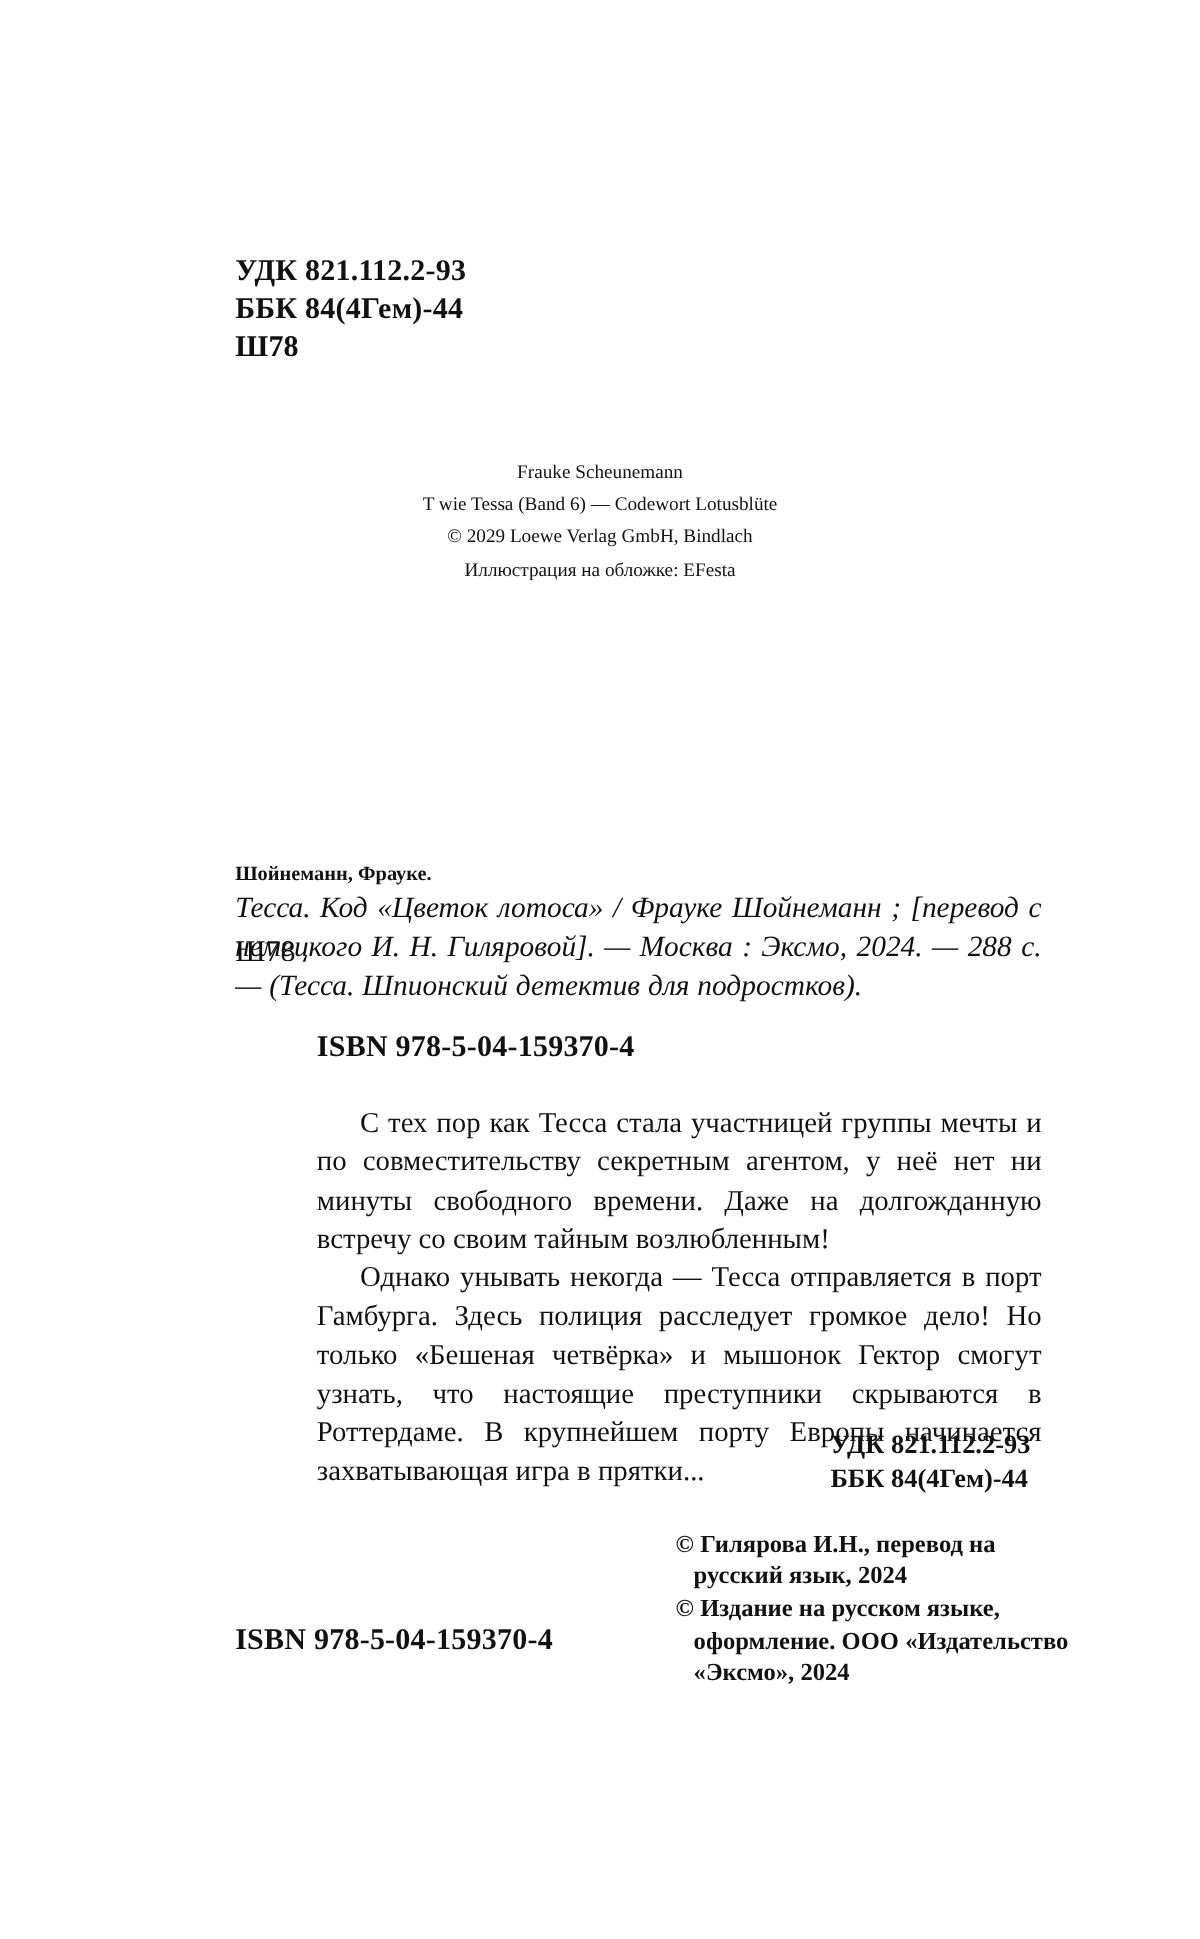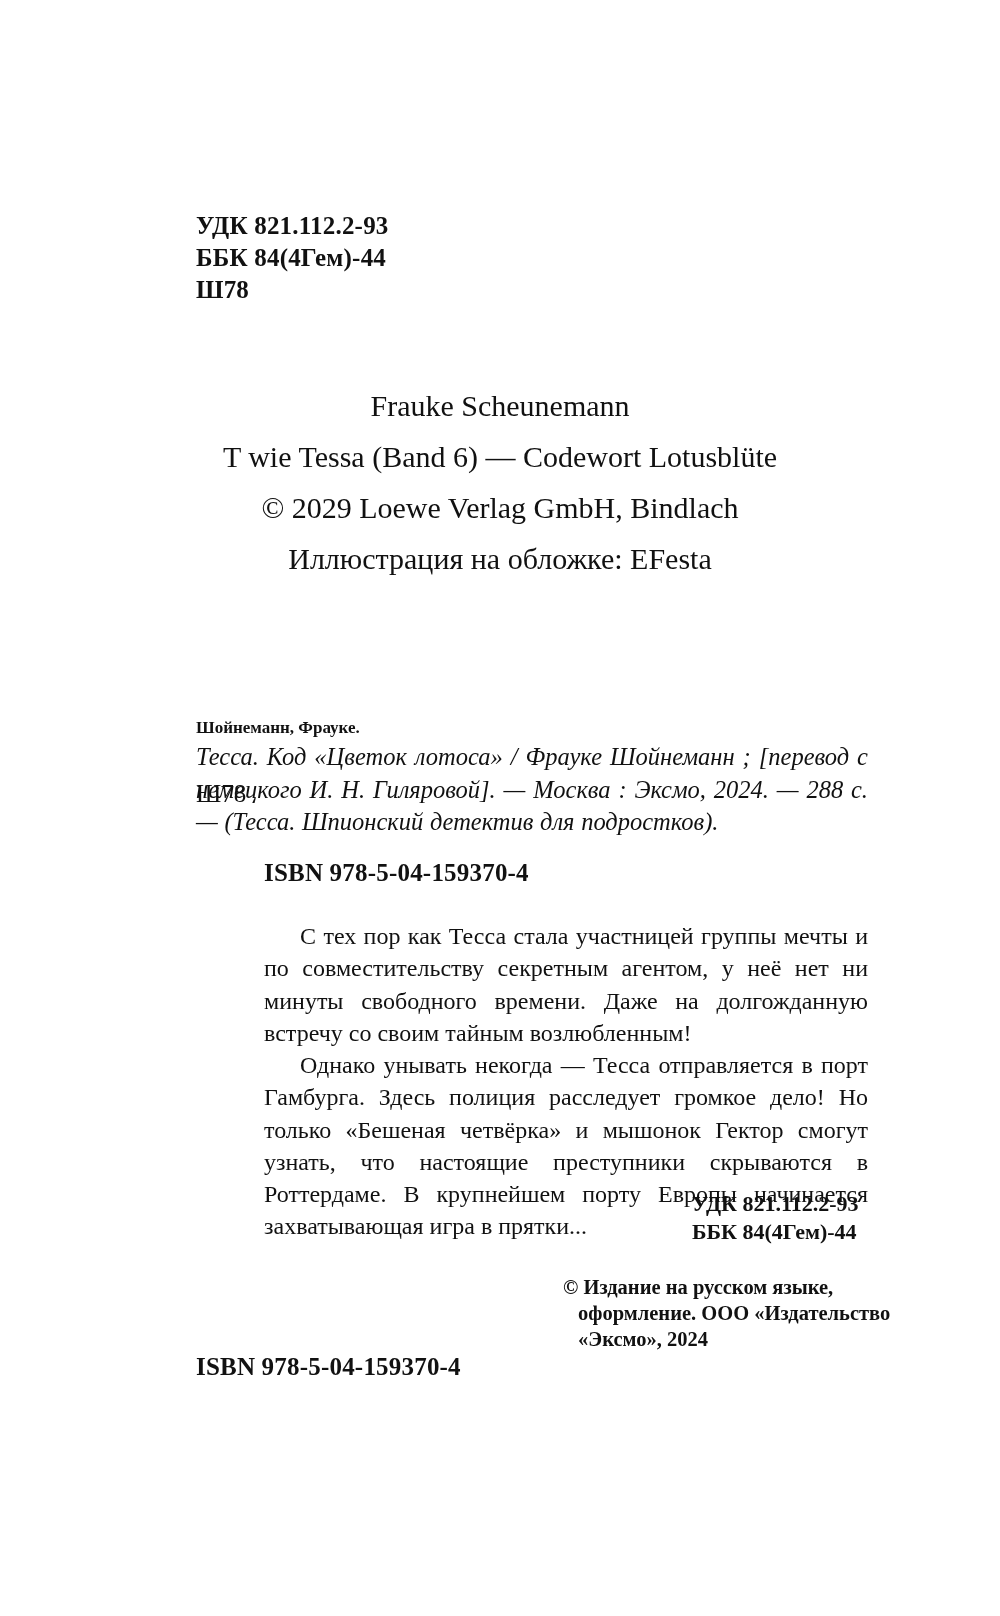--- a/index.html
+++ b/index.html
@@ -36,21 +36,21 @@
   }
   .codes div { white-space: nowrap; }
 
   
   .orig {
     position: absolute;
     left: 0;
     top: 368px;
     width: 1000px;
     text-align: center;
-    font-size: 30px;
+    font-size: 16px;
     line-height: 1.70;
   }
   .orig div { white-space: nowrap; }
 
   
   .biblio {
     position: absolute;
     left: 196px;
     top: 705px;
     width: 672px;
@@ -173,18 +173,19 @@
     <p>С тех пор как Тесса стала участницей группы мечты и по совместительству секретным агентом, у неё нет ни минуты свободного времени. Даже на долгожданную встречу со своим тайным возлюбленным!</p>
     <p>Однако унывать некогда — Тесса отправляется в порт Гамбурга. Здесь полиция расследует громкое дело! Но только «Бешеная четвёрка» и мышонок Гектор смогут узнать, что настоящие преступники скрываются в Роттердаме. В крупнейшем порту Европы начинается захватывающая игра в прятки...</p>
   </div>
 
   <div class="codes-bottom">
     <div>УДК 821.112.2-93</div>
     <div>ББК 84(4Гем)-44</div>
   </div>
 
   <div class="copyright">
+    <div class="item">© Гилярова И.Н., перевод на русский язык, 2024</div>
     <div class="item">© Издание на русском языке, оформление. ООО «Издательство «Эксмо», 2024</div>
   </div>
 
   <div class="isbn-bottom">ISBN 978-5-04-159370-4</div>
 
 </div>
 
 </body></html>

